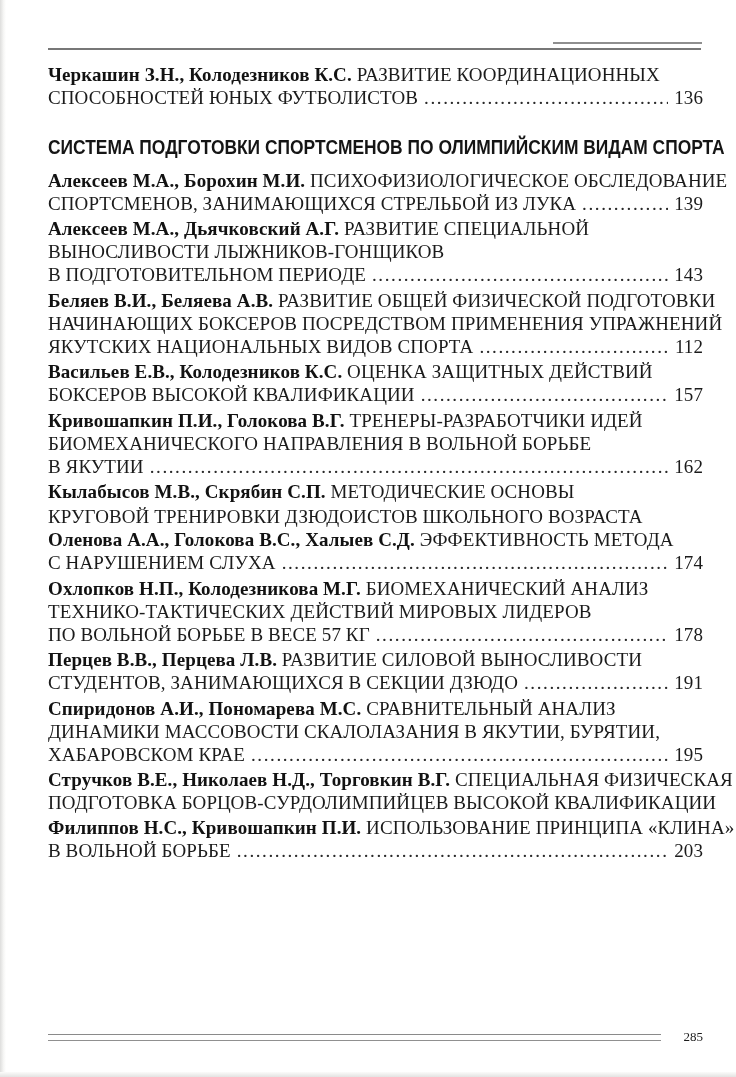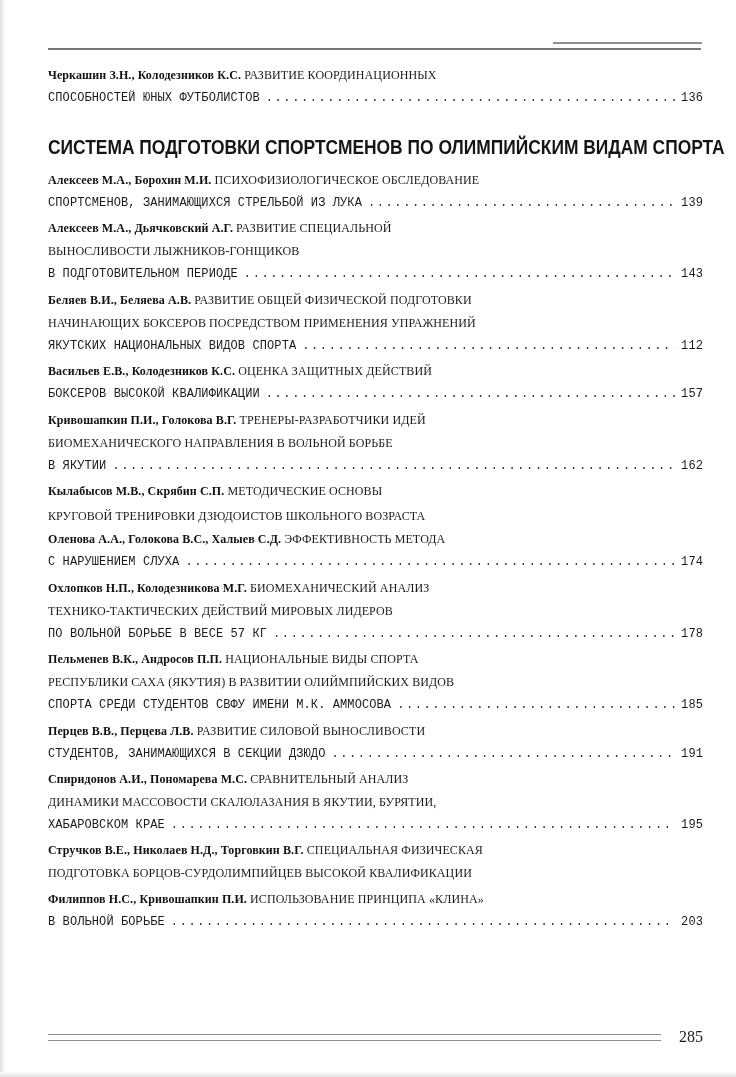--- a/index.html
+++ b/index.html
@@ -27,28 +27,28 @@
   .rule-long {
     position: absolute; left: 48px; right: 35px; top: 48px; height: 1.5px;
     background: #777777;
   }
   .content {
     position: absolute; left: 48px; right: 33px; top: 64px;
   }
   .entries .entry { margin: 0 0 2.4px 0; }
   .entries .entry:last-child { margin-bottom: 0; }
   .line {
-    font-size: 12px;
+    font-size: 19px;
     line-height: 23px;
     letter-spacing: 0.1px;
     white-space: nowrap;
   }
   .pre .line { line-height: 22.5px; }
   .authors { font-weight: bold; color: #121212; }
-  .line.last { display: flex; align-items: flex-end; font-family: Liberation Mono, monospace; }
+  .line.last { display: flex; align-items: flex-end; }
   .line.last .t { white-space: nowrap; flex: 0 0 auto; }
   .dots {
     flex: 1 1 auto;
     overflow: hidden;
     white-space: nowrap;
     margin-left: 6px;
     letter-spacing: 1.6px;
     color: #2a2a2a;
     min-width: 0;
   }
@@ -69,21 +69,21 @@
   }
   .main-list { margin-top: 10px; }
   .footer-rule {
     position: absolute; left: 48px; width: 613px; top: 1034px; height: 7px;
     border-top: 1.8px solid #8a8a8a;
     border-bottom: 1.8px solid #909090;
     box-sizing: border-box;
   }
   .footer-pagenum {
     position: absolute; right: 33px; top: 1026px;
-    font-size: 16px; line-height: 22px; color: #1b1b1b;
+    font-size: 13px; line-height: 22px; color: #1b1b1b;
   }
 </style>
 </head>
 <body>
 
 <div class="page">
   <div class="edge-left"></div>
   <div class="edge-bottom"></div>
 
   <div class="rule-short"></div>
@@ -162,29 +162,20 @@
         <div class="entry">
           <div class="line"><b class="authors">Охлопков Н.П., Колодезникова М.Г.</b> БИОМЕХАНИЧЕСКИЙ АНАЛИЗ</div>
           <div class="line">ТЕХНИКО-ТАКТИЧЕСКИХ ДЕЙСТВИЙ МИРОВЫХ ЛИДЕРОВ</div>
           <div class="line last">
             <span class="t">ПО ВОЛЬНОЙ БОРЬБЕ В ВЕСЕ 57 КГ</span>
             <span class="dots"></span>
             <span class="num">178</span>
           </div>
         </div>
         <div class="entry">
-          <div class="line"><b class="authors">Пельменев В.К., Андросов П.П.</b> НАЦИОНАЛЬНЫЕ ВИДЫ СПОРТА</div>
-          <div class="line">РЕСПУБЛИКИ САХА (ЯКУТИЯ) В РАЗВИТИИ ОЛИЙМПИЙСКИХ ВИДОВ</div>
-          <div class="line last">
-            <span class="t">СПОРТА СРЕДИ СТУДЕНТОВ СВФУ ИМЕНИ М.К. АММОСОВА</span>
-            <span class="dots"></span>
-            <span class="num">185</span>
-          </div>
-        </div>
-        <div class="entry">
           <div class="line"><b class="authors">Перцев В.В., Перцева Л.В.</b> РАЗВИТИЕ СИЛОВОЙ ВЫНОСЛИВОСТИ</div>
           <div class="line last">
             <span class="t">СТУДЕНТОВ, ЗАНИМАЮЩИХСЯ В СЕКЦИИ ДЗЮДО</span>
             <span class="dots"></span>
             <span class="num">191</span>
           </div>
         </div>
         <div class="entry">
           <div class="line"><b class="authors">Спиридонов А.И., Пономарева М.С.</b> СРАВНИТЕЛЬНЫЙ АНАЛИЗ</div>
           <div class="line">ДИНАМИКИ МАССОВОСТИ СКАЛОЛАЗАНИЯ В ЯКУТИИ, БУРЯТИИ,</div>

